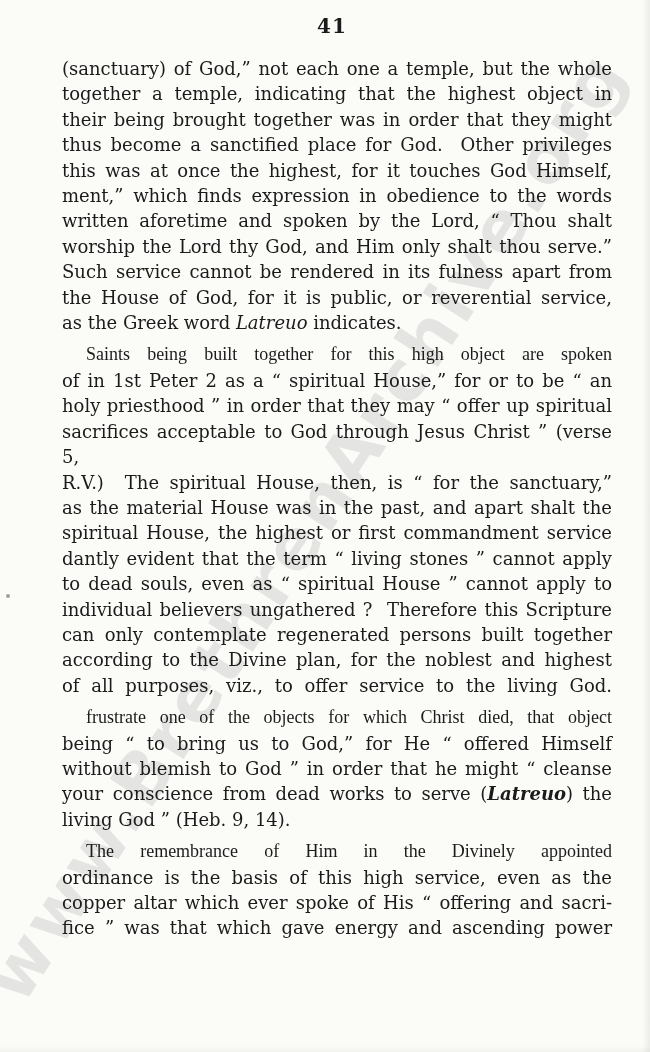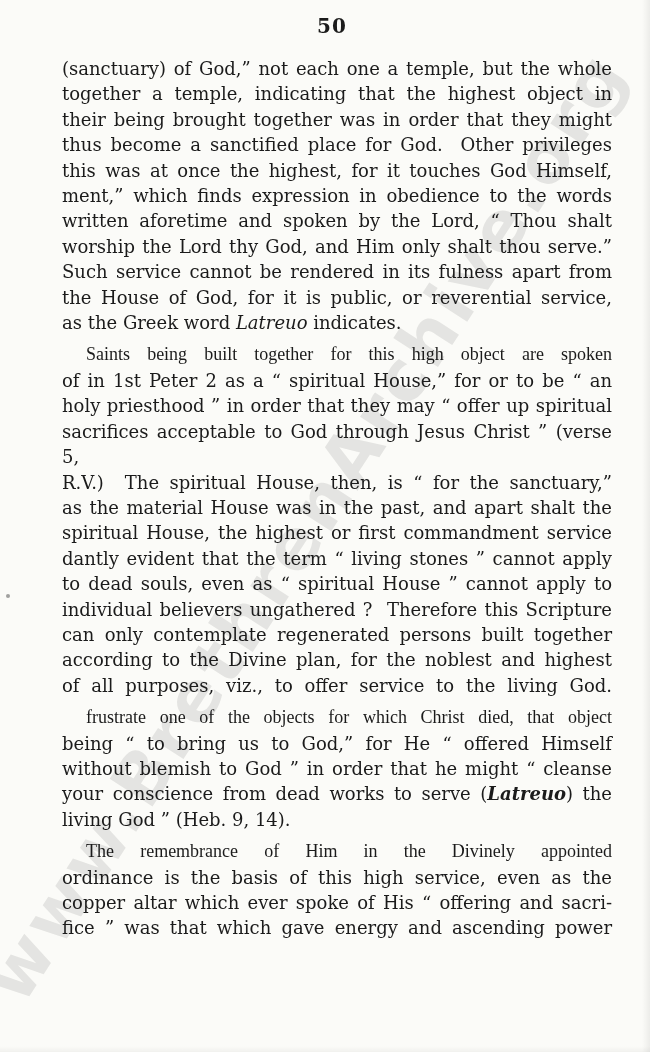--- a/index.html
+++ b/index.html
@@ -40,21 +40,21 @@
   .edge-shadow-bottom {
     position:absolute; left:0; bottom:0; width:100%; height:6px;
     background:linear-gradient(to bottom, rgba(0,0,0,0), rgba(0,0,0,0.04)); z-index:2;
   }
 </style>
 </head>
 <body>
 
 <div class="page">
   <div class="watermark">www.BrethrenArchive.org</div>
-  <div class="page-number">50</div>
+  <div class="page-number">41</div>
   <div class="text-block">
       <div class="paragraph">
         <div class="line"><span>(sanctuary) of God,” not each one a temple, but the whole</span></div>
         <div class="line"><span>together a temple, indicating that the highest object in</span></div>
         <div class="line"><span>their being brought together was in order that they might</span></div>
         <div class="line"><span>thus become a sanctified place for God.&nbsp; Other privileges</span></div>
         <div class="line"><span>this was at once the highest, for it touches God Himself,</span></div>
         <div class="line"><span>ment,” which finds expression in obedience to the words</span></div>
         <div class="line"><span>written aforetime and spoken by the Lord, “ Thou shalt</span></div>
         <div class="line"><span>worship the Lord thy God, and Him only shalt thou serve.”</span></div>

